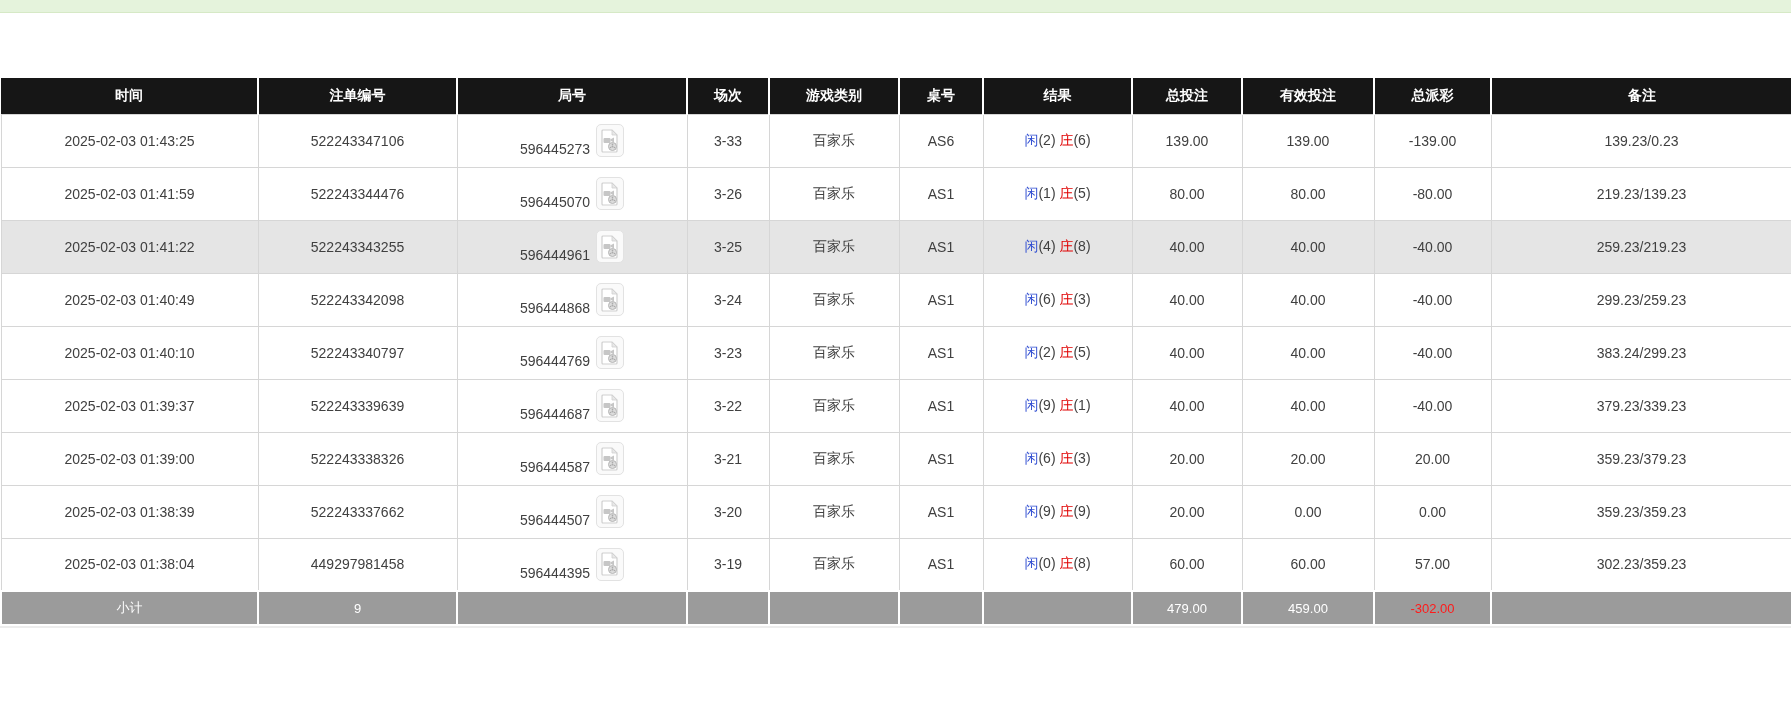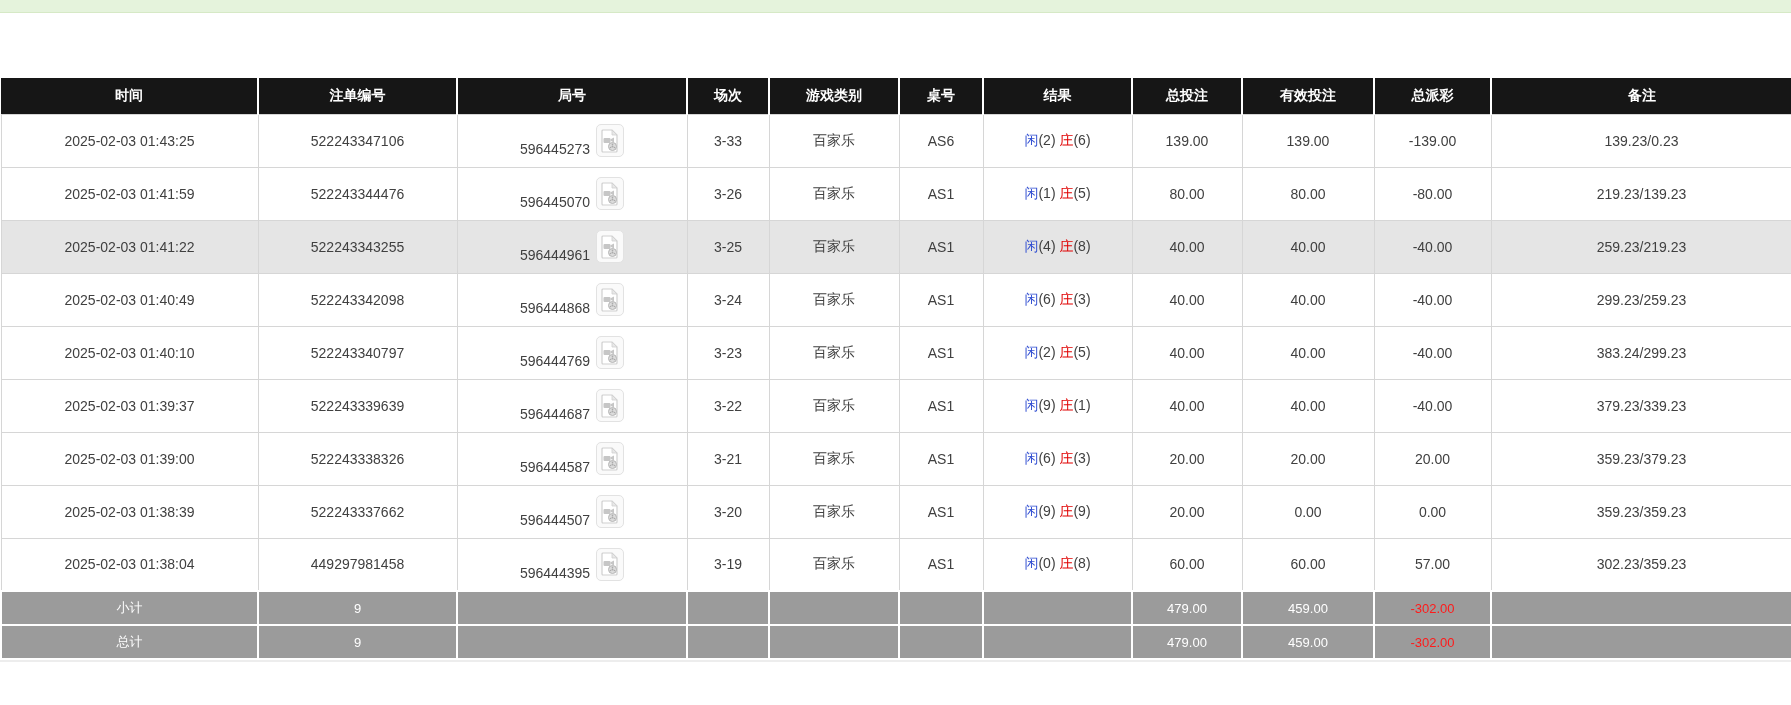--- a/index.html
+++ b/index.html
@@ -359,29 +359,16 @@
           <td></td>
           <td></td>
           <td></td>
           <td></td>
           <td></td>
           <td>479.00</td>
           <td>459.00</td>
           <td class="neg">-302.00</td>
           <td></td>
         </tr>
-        <tr class="summary">
-          <td>总计</td>
-          <td>9</td>
-          <td></td>
-          <td></td>
-          <td></td>
-          <td></td>
-          <td></td>
-          <td>479.00</td>
-          <td>459.00</td>
-          <td class="neg">-302.00</td>
-          <td></td>
-        </tr>
       </tbody>
   </table>
   <div class="table-bottom"></div>
 </div>
 
 </body></html>

